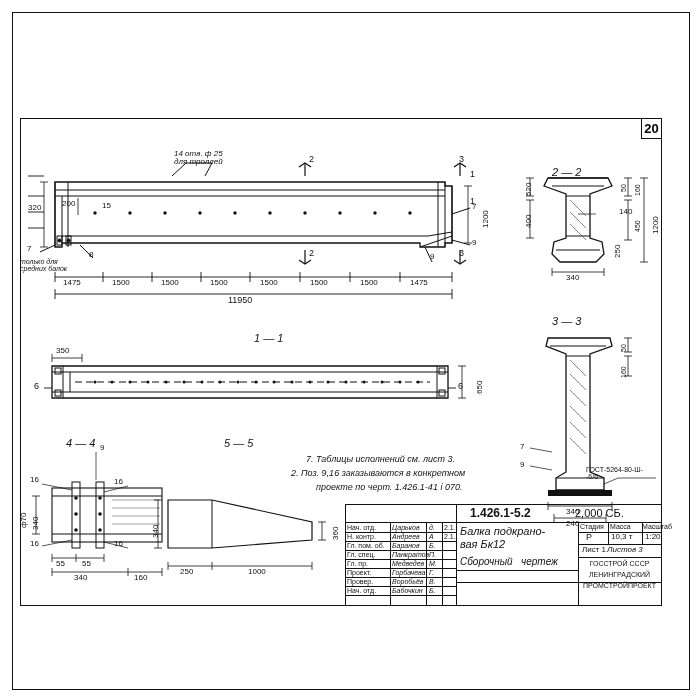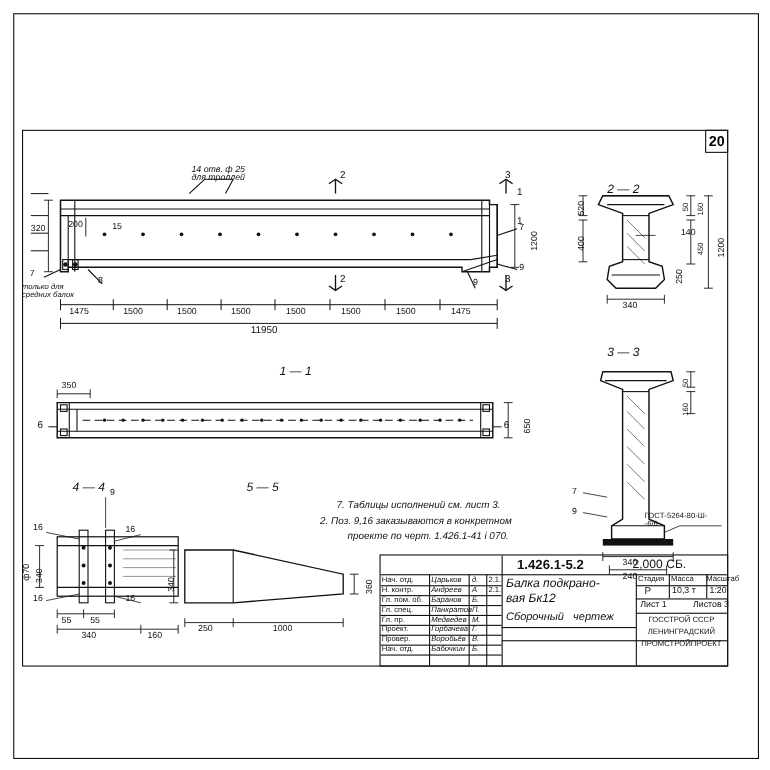--- a/index.html
+++ b/index.html
@@ -425,21 +425,21 @@
     <div class="txt t11 it" style="left:114px;top:34px;">вая Бк12</div>
     <div class="txt t10 it" style="left:114px;top:52px;">Сборочный   чертеж</div>
 
     <div class="txt t7" style="left:234px;top:18px;">Стадия</div>
     <div class="txt t7" style="left:264px;top:18px;">Масса</div>
     <div class="txt t7" style="left:296px;top:18px;">Масштаб</div>
     <div class="txt t9" style="left:240px;top:28px;">Р</div>
     <div class="txt t8" style="left:265px;top:28px;">10,3 т</div>
     <div class="txt t8" style="left:299px;top:28px;">1:20</div>
     <div class="txt t8" style="left:236px;top:41px;">Лист 1</div>
-    <div class="txt t8" style="left:284px;top:41px;">Листов 3</div>
+    <div class="txt t8" style="left:261px;top:41px;font-style:italic;">Листов 3</div>
 
     <div class="txt t7 ctr" style="left:232px;top:55px;width:83px;">ГОССТРОЙ СССР</div>
     <div class="txt t7 ctr" style="left:232px;top:66px;width:83px;">ЛЕНИНГРАДСКИЙ</div>
     <div class="txt t7 ctr" style="left:232px;top:77px;width:83px;">ПРОМСТРОЙПРОЕКТ</div>
 
     <div class="txt t7" style="left:1px;top:19px;">Нач. отд.</div>
     <div class="txt t7 it" style="left:46px;top:19px;">Царьков</div>
     <div class="txt t7 it" style="left:83px;top:19px;">д.</div>
     <div class="txt t7" style="left:98px;top:19px;">2.1.</div>
 

